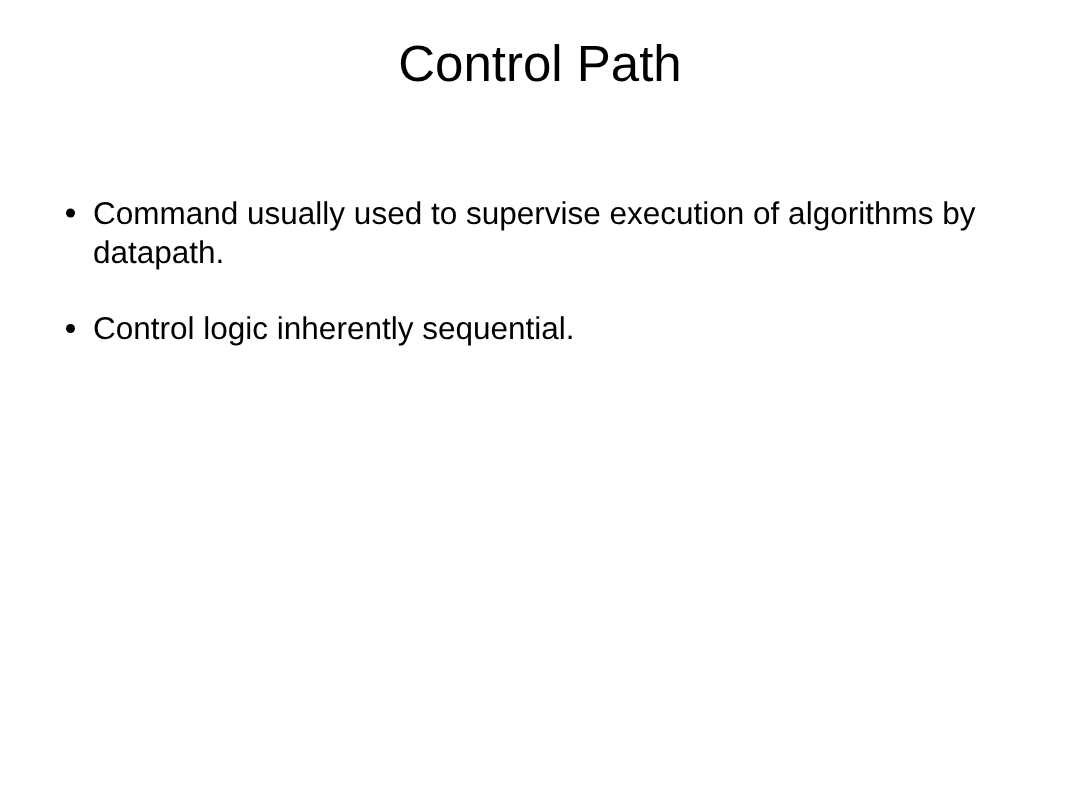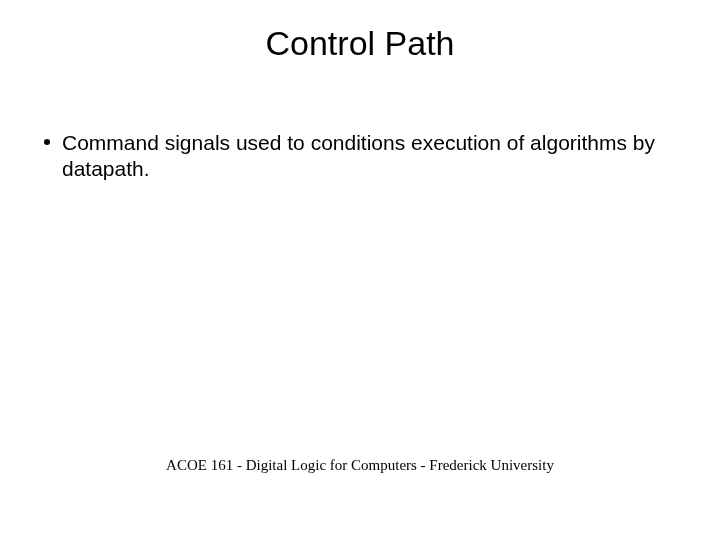--- a/index.html
+++ b/index.html
@@ -66,23 +66,26 @@
 <body>
 
 <div class="slide">
 
   <div class="title">Control Path</div>
 
   <div class="body">
 
     <div class="bullet">
       <span class="dot"></span>
-      <span class="text">Command signals used to conditions execution of algorithms by datapath.</span>
+      <span class="text">Command usually used to supervise execution of algorithms by datapath.</span>
     </div>
 
 
+    <div class="bullet">
+      <span class="dot"></span>
+      <span class="text">Control logic inherently sequential.</span>
+    </div>
 
 
   </div>
 
-  <div class="footer">ACOE 161 - Digital Logic for Computers - Frederick University</div>
 
 </div>
 
 </body></html>

